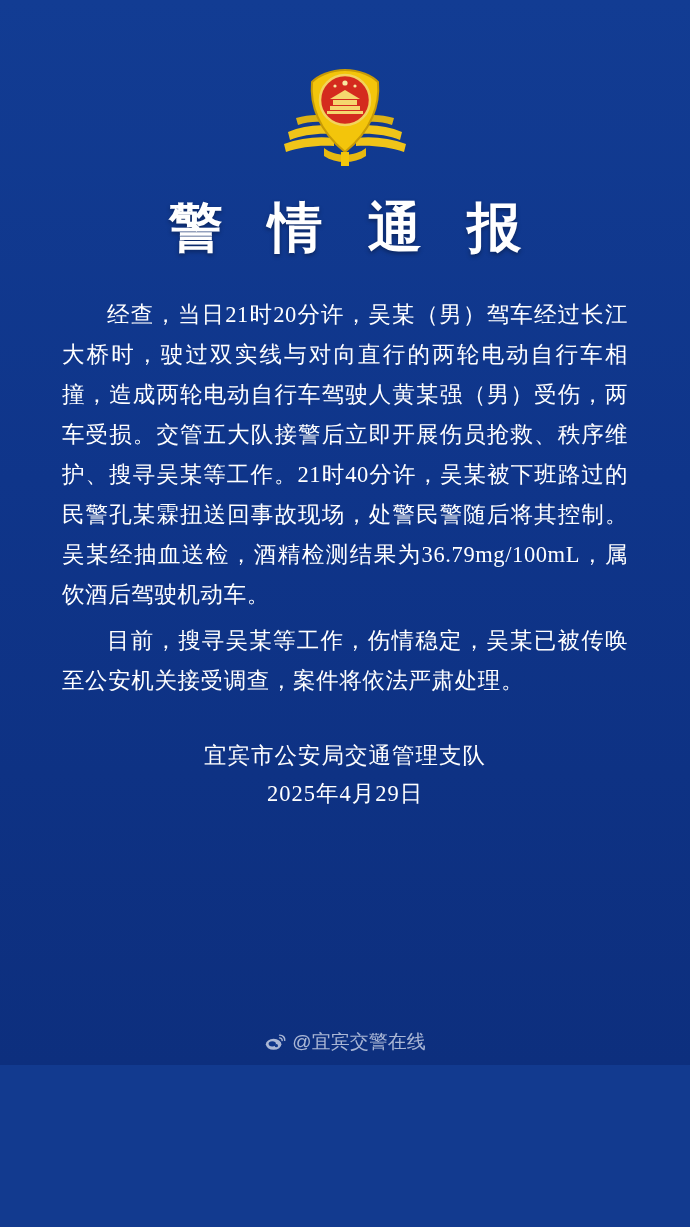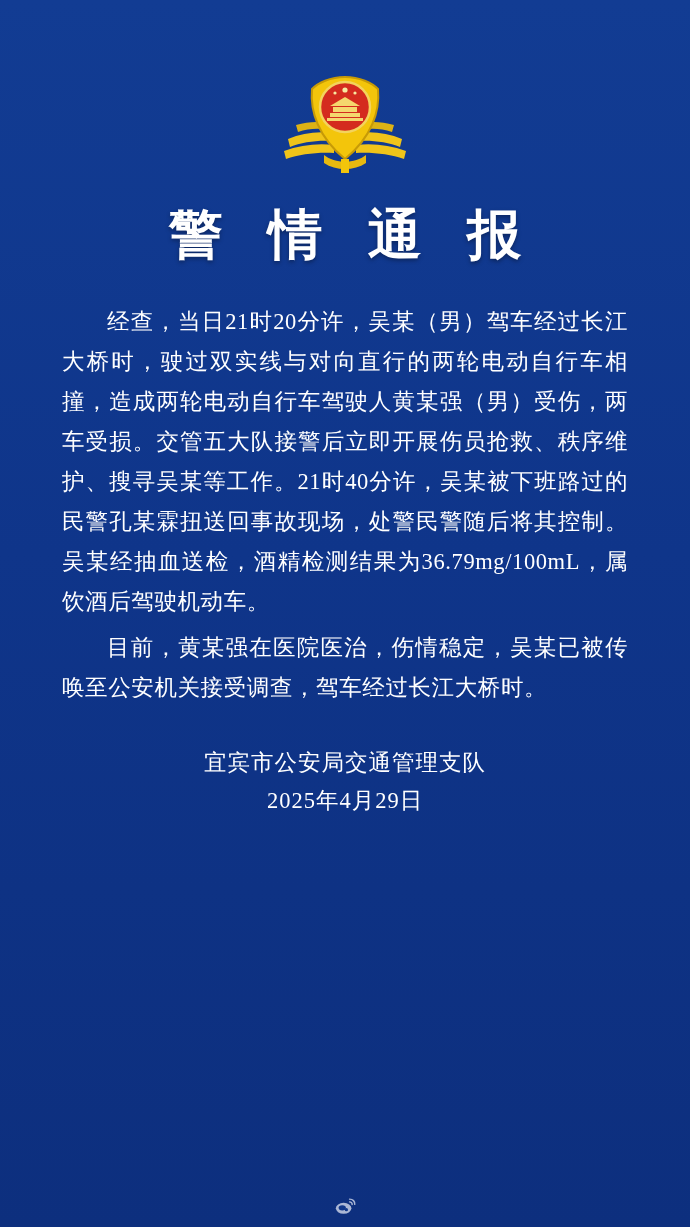--- a/index.html
+++ b/index.html
@@ -10,25 +10,25 @@
     width: 690px;
     height: 1227px;
     background: #123a8f;
     font-family: "Liberation Serif", "DejaVu Serif", serif;
     color: #ffffff;
     overflow: hidden;
     position: relative;
   }
   .page {
     width: 690px;
-    height: 1227px;
+    height: 1065px;
     background: linear-gradient(180deg, #123c93 0%, #0f358a 45%, #0d2f7e 100%);
     position: relative;
     box-sizing: border-box;
-    padding: 15px 62px;
+    padding: 8px 62px;
   }
   
   .emblem-wrap {
     width: 100%;
     display: flex;
     justify-content: center;
     padding-top: 48px;
   }
   .emblem {
     position: relative;
@@ -139,33 +139,34 @@
 
         <rect x="61" y="96" width="8" height="14" fill="#f3c50b"></rect>
       </svg>
     </div>
   </div>
 
   <div class="title">警 情 通 报</div>
 
   <div class="body-text">
     <p class="para">经查，当日21时20分许，吴某（男）驾车经过长江大桥时，驶过双实线与对向直行的两轮电动自行车相撞，造成两轮电动自行车驾驶人黄某强（男）受伤，两车受损。交管五大队接警后立即开展伤员抢救、秩序维护、搜寻吴某等工作。21时40分许，吴某被下班路过的民警孔某霖扭送回事故现场，处警民警随后将其控制。吴某经抽血送检，酒精检测结果为36.79mg/100mL，属饮酒后驾驶机动车。</p>
-    <p class="para">目前，黄某强在医院医治，伤情稳定，吴某已被传唤至公安机关接受调查，驾车经过长江大桥时。</p>
+    <p class="para">目前，搜寻吴某等工作，伤情稳定，吴某已被传唤至公安机关接受调查，案件将依法严肃处理。</p>
   </div>
 
   <div class="signature">
     <span class="sign-line">宜宾市公安局交通管理支队</span>
     <span class="sign-line">2025年4月29日</span>
   </div>
 
   <div class="watermark">
     <span class="weibo-icon">
       <svg width="22" height="22" viewBox="0 0 24 24" xmlns="http://www.w3.org/2000/svg">
         <ellipse cx="10.5" cy="14.5" rx="8.5" ry="6" fill="#e8ecf7"></ellipse>
         <ellipse cx="9" cy="14" rx="4" ry="2.8" fill="#123a8f"></ellipse>
         <circle cx="13.5" cy="16" r="1.8" fill="#123a8f"></circle>
         <path d="M17 4.5 C20.5 4.5 23 7 22.6 10.2" stroke="#e8ecf7" stroke-width="1.6" fill="none" stroke-linecap="round"></path>
         <path d="M17 7.5 C18.8 7.5 20 8.8 19.8 10.4" stroke="#e8ecf7" stroke-width="1.6" fill="none" stroke-linecap="round"></path>
       </svg>
     </span>
+    <span class="watermark-text">@宜宾交警在线</span>
   </div>
 
 </div>
 
 </body></html>

